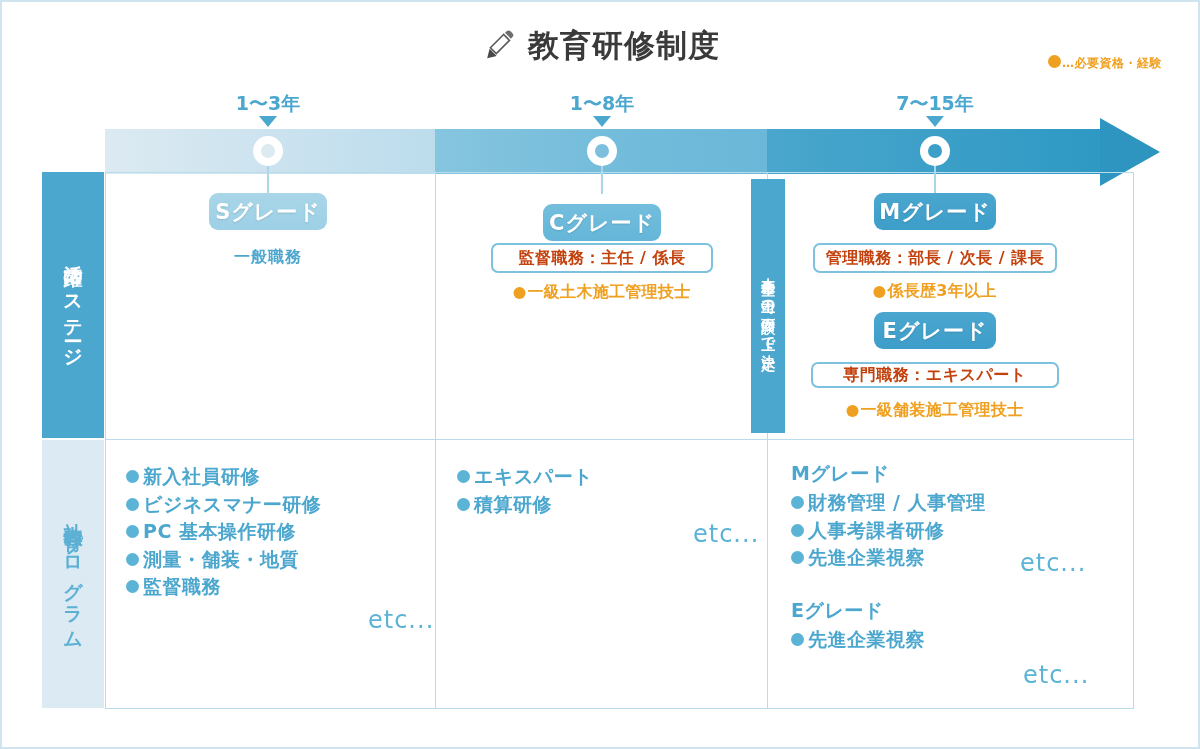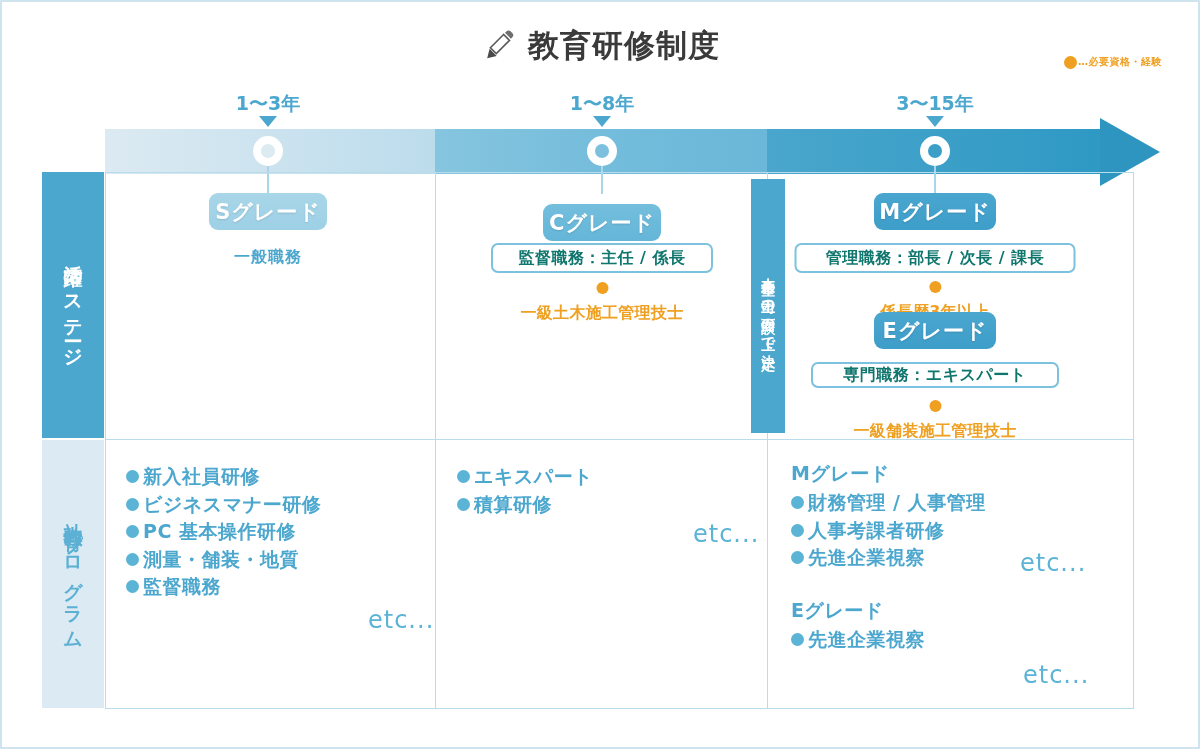--- a/index.html
+++ b/index.html
@@ -22,22 +22,22 @@
     display: flex; align-items: center; justify-content: center;
     gap: 10px;
   }
   .pen-icon { width: 34px; height: 34px; display: block; }
   .title-text {
     font-size: 31px; font-weight: 700; color: #3a3a3a;
     letter-spacing: 1px; line-height: 1;
   }
   .legend {
     position: absolute; right: 36px; top: 53px;
-    display: flex; align-items: flex-end;
-    color: #efa020; font-size: 10px; font-weight: 700;
+    display: flex; align-items: flex-start;
+    color: #efa020; font-size: 12px; font-weight: 700;
     letter-spacing: .5px; white-space: nowrap;
   }
   .legend .dot {
     width: 13px; height: 13px; border-radius: 50%;
     background: #efa020; display: inline-block; margin-right: 1px;
   }
 
   
   .year-label {
     position: absolute; top: 89px;
@@ -106,30 +106,30 @@
   .badge-dark  { background: linear-gradient(to bottom, #4aa6cf 0%, #3d9ec9 100%); }
 
   .role-plain {
     position: absolute; transform: translateX(-50%);
     font-size: 16px; font-weight: 700; color: #4ca7cf;
     white-space: nowrap; letter-spacing: 1px;
   }
   .role-box {
     position: absolute; transform: translateX(-50%);
     border: 2px solid #7cc1de; border-radius: 7px;
-    color: #0f766e; font-size: 16px; font-weight: 700;
+    color: #c2410c; font-size: 16px; font-weight: 700;
     letter-spacing: .5px; white-space: nowrap;
     display: flex; align-items: center; justify-content: center;
     background: #ffffff;
   }
   .req {
     position: absolute; transform: translateX(-50%);
     color: #efa020; font-size: 16px; font-weight: 700;
     white-space: nowrap; letter-spacing: .3px;
-    display: flex; align-items: center; gap: 9px; flex-direction: column;
+    display: flex; align-items: center; gap: 2px;
   }
   .req .dot { width: 12px; height: 12px; border-radius: 50%; background: #efa020; display: inline-block; }
 
   
   .decision-bar {
     position: absolute; left: 749px; top: 177px;
     width: 34px; height: 254px; background: #4ca7cf;
     display: flex; align-items: center; justify-content: center;
   }
   .decision-bar span {
@@ -175,21 +175,21 @@
     <span class="title-text">教育研修制度</span>
   </div>
 
   <div class="legend">
     <span class="dot"></span>
     <span>…必要資格・経験</span>
   </div>
 
   <div class="year-label" style="left:266px">1〜3年</div>
   <div class="year-label" style="left:600px">1〜8年</div>
-  <div class="year-label" style="left:933px">3〜15年</div>
+  <div class="year-label" style="left:933px">7〜15年</div>
 
   <div class="year-caret" style="left:266px"></div>
   <div class="year-caret" style="left:600px"></div>
   <div class="year-caret" style="left:933px"></div>
 
   <div class="bar-wrap">
     <div class="seg seg1"></div>
     <div class="seg seg2"></div>
     <div class="seg seg3"></div>
     <div class="arrow-head"></div>
@@ -228,21 +228,21 @@
   <div class="role-plain" style="left:266px; top:245px">一般職務</div>
 
   <div class="grade-badge badge-mid" style="left:600px; top:191px; width:118px; height:37px">Cグレード</div>
   <div class="role-box" style="left:600px; top:241px; width:222px; height:30px">監督職務：主任 / 係長</div>
   <div class="req" style="left:600px; top:280px">
     <span class="dot"></span>
     <span>一級土木施工管理技士</span>
   </div>
 
   <div class="grade-badge badge-dark" style="left:933px; top:191px; width:122px; height:37px">Mグレード</div>
-  <div class="role-box" style="left:933px; top:241px; width:281px; height:30px">管理職務：部長 / 次長 / 課長</div>
+  <div class="role-box" style="left:933px; top:241px; width:244px; height:30px">管理職務：部長 / 次長 / 課長</div>
   <div class="req" style="left:933px; top:279px">
     <span class="dot"></span>
     <span>係長歴3年以上</span>
   </div>
 
   <div class="grade-badge badge-dark" style="left:933px; top:310px; width:122px; height:37px">Eグレード</div>
   <div class="role-box" style="left:933px; top:360px; width:248px; height:26px">専門職務：エキスパート</div>
   <div class="req" style="left:933px; top:398px">
     <span class="dot"></span>
     <span>一級舗装施工管理技士</span>

